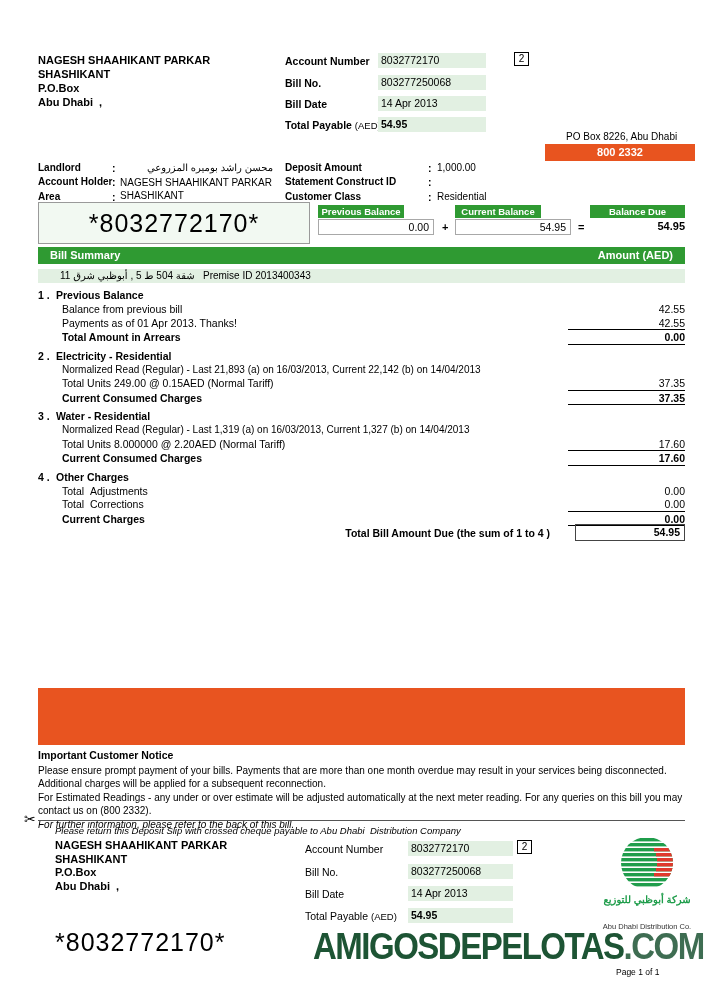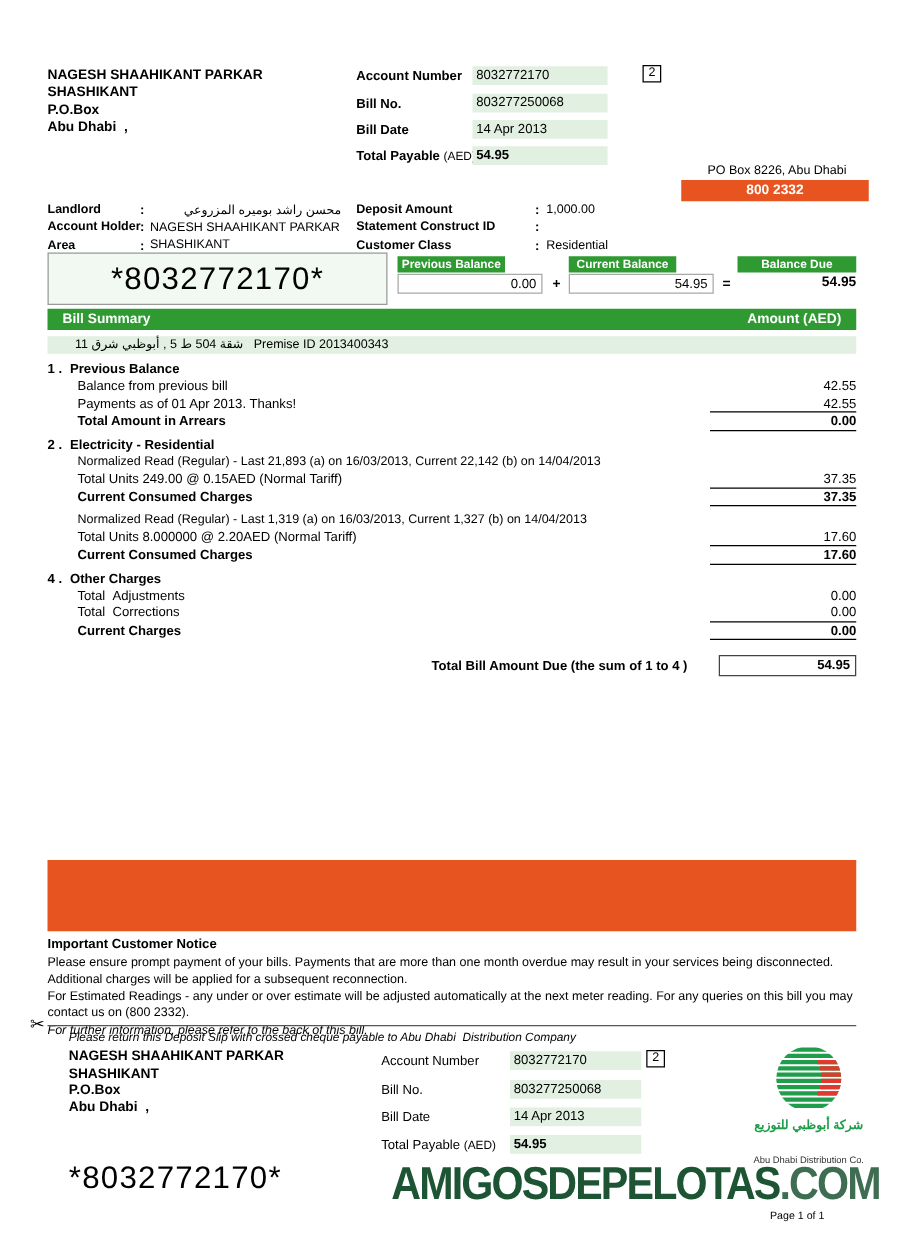--- a/index.html
+++ b/index.html
@@ -135,20 +135,21 @@
           <span class="ilabel">Total Units 249.00 @ 0.15AED (Normal Tariff)</span>
           <span class="iamt rule">37.35</span>
         </div>
       <div class="irow total">
           <span class="ilabel">Current Consumed Charges</span>
           <span class="iamt rule">37.35</span>
         </div>
     </div>
 
     <div class="item">
+      <div class="item-head"><span class="num">3 .</span><span>Water - Residential</span></div>
       <div class="irow readline">
           <span class="ilabel">Normalized Read (Regular) - Last 1,319 (a) on 16/03/2013, Current 1,327 (b) on 14/04/2013</span>
           <span class="iamt"></span>
         </div>
       <div class="irow">
           <span class="ilabel">Total Units 8.000000 @ 2.20AED (Normal Tariff)</span>
           <span class="iamt rule">17.60</span>
         </div>
       <div class="irow total">
           <span class="ilabel">Current Consumed Charges</span>

